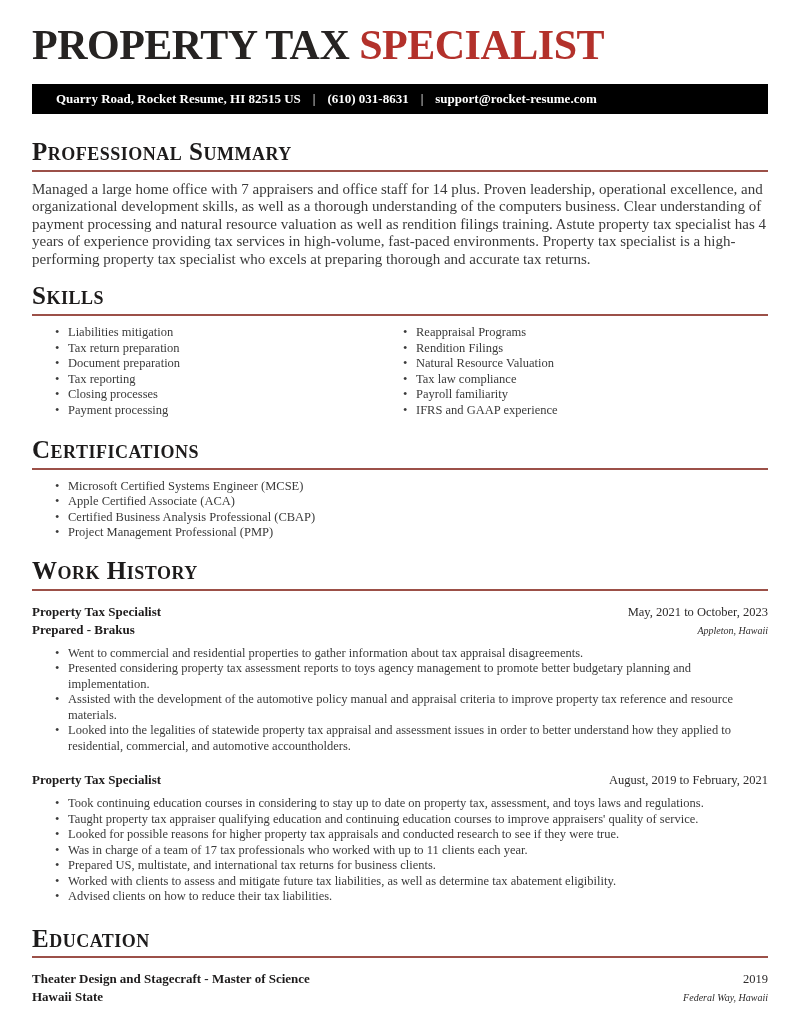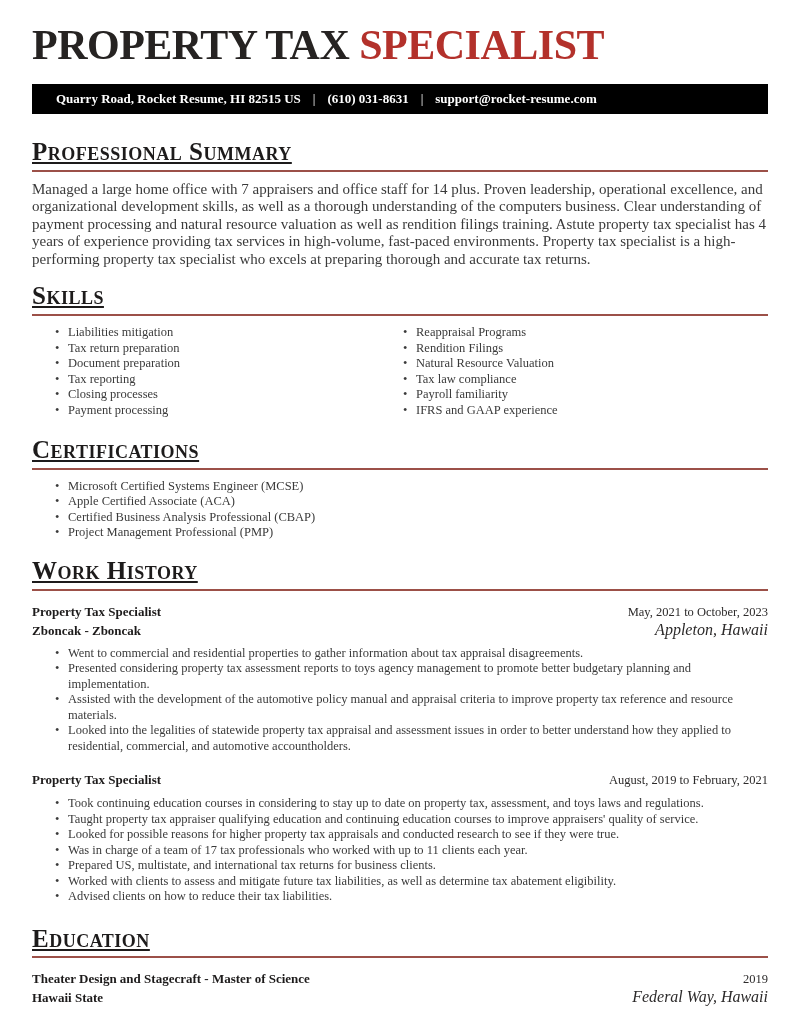--- a/index.html
+++ b/index.html
@@ -10,21 +10,21 @@
   h1{margin:0;font-size:42px;line-height:1.12;font-weight:700;color:#262322;letter-spacing:-0.5px;white-space:nowrap;}
   h1 .accent{color:#b3312b;}
 
   
   .contact-bar{margin-top:15px;background:#000000;color:#ffffff;height:30px;display:flex;align-items:center;
     padding:0 10px 0 24px;font-size:13px;font-weight:700;box-sizing:border-box;}
   .contact-bar .sep{font-weight:400;margin:0 12px;}
 
   
   .section{margin-top:24px;}
-  h2{font-variant:small-caps;font-size:25px;font-weight:700;color:#1d1b1b;margin:0;line-height:1.15;letter-spacing:0.5px;text-decoration:underline;}
+  h2{font-variant:small-caps;font-size:25px;font-weight:700;color:#1d1b1b;margin:0;line-height:1.15;letter-spacing:0.5px;}
   .rule{border-bottom:2px solid #9c5048;margin-top:3px;}
 
   
   .summary-text{margin:9px 0 0 0;font-size:15px;line-height:17.5px;color:#3a3a3a;text-align:left;}
 
   
   ul.blist{list-style:none;margin:9px 0 0 0;padding:0;}
   ul.blist li{position:relative;padding-left:36px;font-size:12.5px;line-height:15.5px;color:#3a3a3a;}
   ul.blist li::before{content:"\2022";position:absolute;left:23px;top:0;color:#3a3a3a;}
 
@@ -33,21 +33,21 @@
   .two-col .col-left{width:388px;flex:0 0 388px;}
   .two-col .col-right{flex:1;}
   .two-col ul.blist{margin-top:9px;}
 
   
   .entry{margin-top:12px;}
   .entry + .entry{margin-top:17px;}
   .row{display:flex;justify-content:space-between;align-items:baseline;line-height:17px;}
   .row .lhs{font-weight:700;font-size:13px;color:#1d1b1b;}
   .row .dates{font-size:12.5px;color:#2c2a2a;}
-  .row .location{font-size:16px;font-style:italic;color:#2c2a2a;}
+  .row .location{font-size:10px;font-style:italic;color:#2c2a2a;}
   .entry ul.blist{margin-top:7px;}
 
   .section-skills{margin-top:14px;}
   .section-certs{margin-top:18px;}
   .section-work{margin-top:16px;}
   .section-edu{margin-top:20px;}
 </style>
 </head>
 <body>
 
@@ -106,21 +106,21 @@
   <div class="section section-work">
     <h2>Work History</h2>
     <div class="rule"></div>
 
     <div class="entry">
       <div class="row">
         <span class="lhs">Property Tax Specialist</span>
         <span class="dates">May, 2021 to October, 2023</span>
       </div>
       <div class="row">
-        <span class="lhs">Zboncak - Zboncak</span>
+        <span class="lhs">Prepared - Brakus</span>
         <span class="location">Appleton, Hawaii</span>
       </div>
       <ul class="blist">
         <li>Went to commercial and residential properties to gather information about tax appraisal disagreements.</li>
         <li>Presented considering property tax assessment reports to toys agency management to promote better budgetary planning and implementation.</li>
         <li>Assisted with the development of the automotive policy manual and appraisal criteria to improve property tax reference and resource materials.</li>
         <li>Looked into the legalities of statewide property tax appraisal and assessment issues in order to better understand how they applied to residential, commercial, and automotive accountholders.</li>
       </ul>
     </div>
 

